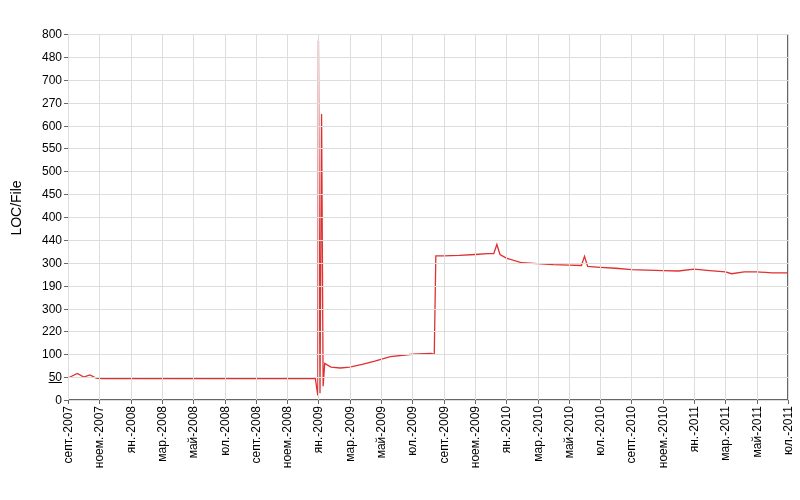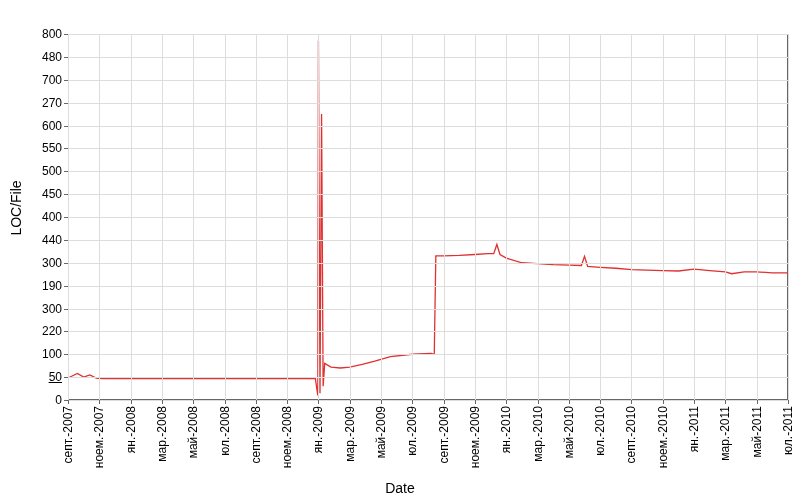--- a/index.html
+++ b/index.html
@@ -126,21 +126,20 @@
 </head>
 <body>
 
 <div class="chart-wrap">
 
 
   <div class="ylabel">
     <span>LOC/File</span>
   </div>
 
-  <div class="xlabel">Date</div>
 
   <div class="plot" id="plot">
     <div class="plot-border"></div>
     <svg class="series" id="series-svg" preserveAspectRatio="none" viewBox="0 0 720 366">
         <polyline points="0.00,344.04 9.39,339.47 15.65,343.13 21.91,340.84 28.17,344.04 34.43,344.50 62.61,344.50 93.91,344.50 125.22,344.50 156.52,344.50 187.83,344.50 219.13,344.50 247.30,344.50 249.81,361.43 250.43,6.86 252.00,359.14 253.57,80.06 255.13,352.27 256.70,329.40 262.96,333.06 272.35,333.98 281.74,333.06 294.26,330.31 306.78,327.11 322.43,322.54 344.35,320.25 363.13,319.33 366.26,320.25 367.83,221.89 375.65,221.89 391.30,221.43 406.96,220.51 419.48,219.60 425.74,219.60 428.87,210.45 432.00,220.51 438.26,224.17 453.91,228.75 469.57,229.66 485.22,230.58 500.87,231.04 513.39,231.50 516.52,222.34 519.65,232.41 532.17,233.33 547.83,234.24 563.48,235.61 579.13,236.07 594.78,236.53 610.43,236.99 626.09,235.16 641.74,236.53 657.39,237.90 663.65,239.73 676.17,237.90 688.70,237.90 704.35,238.81 720.00,238.81" fill="none" stroke="#e03030" stroke-width="1.3"></polyline>
       </svg>
   <div class="grid-h" style="top: 366px;"></div>
       <div class="ytick-mark" style="top: 366px;"></div>
       <div class="ytick" style="top: 366px;">0</div>
       <div class="grid-h" style="top: 343.125px;"></div>

